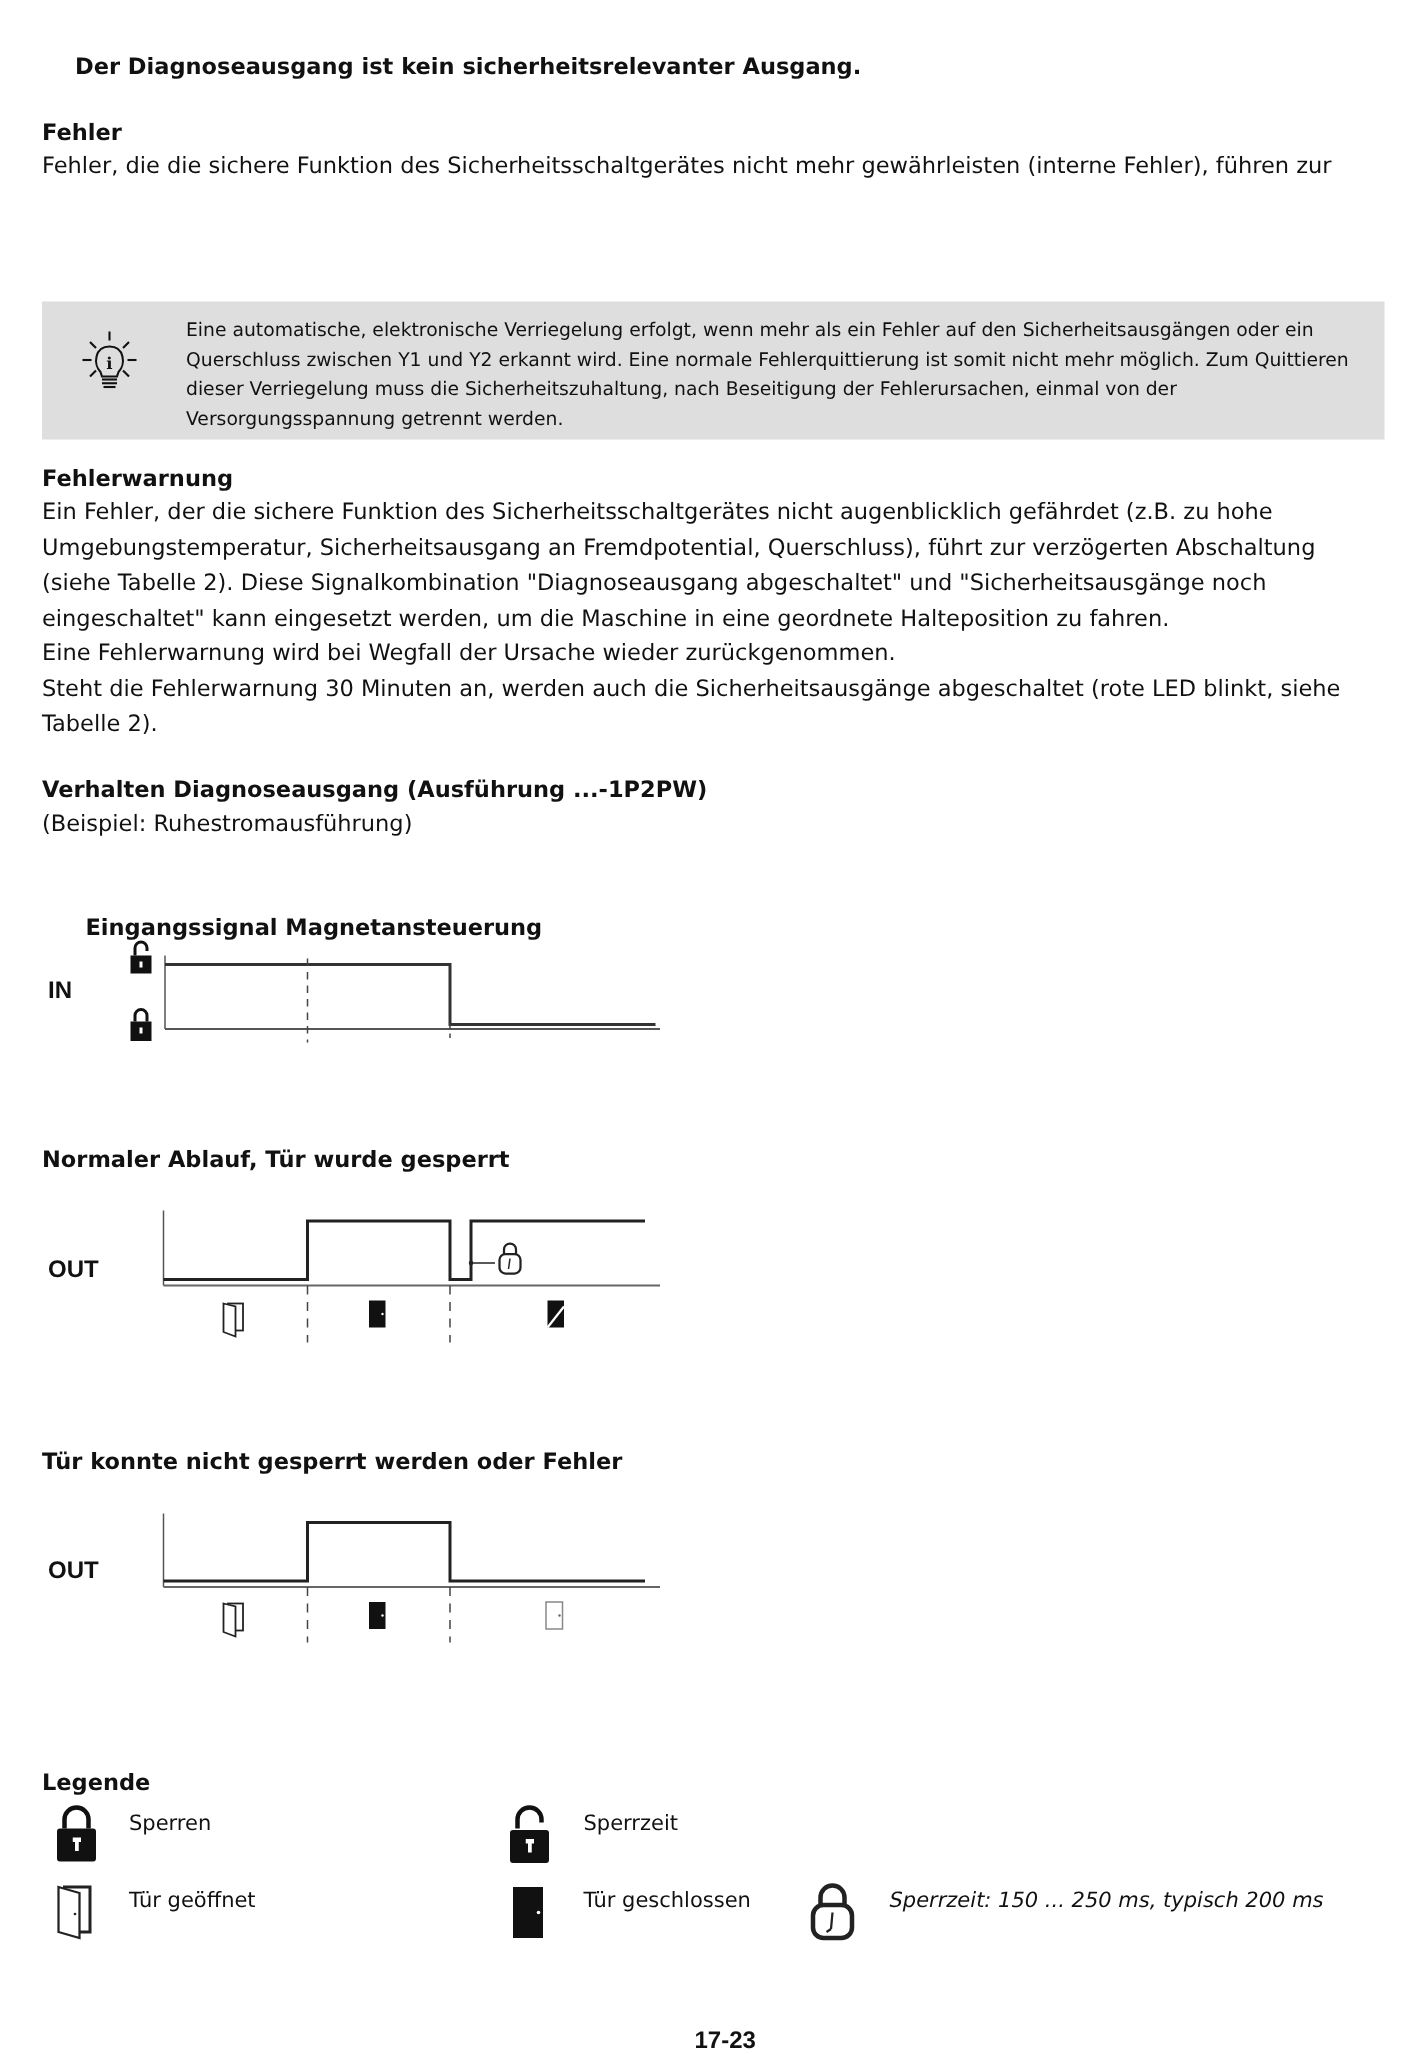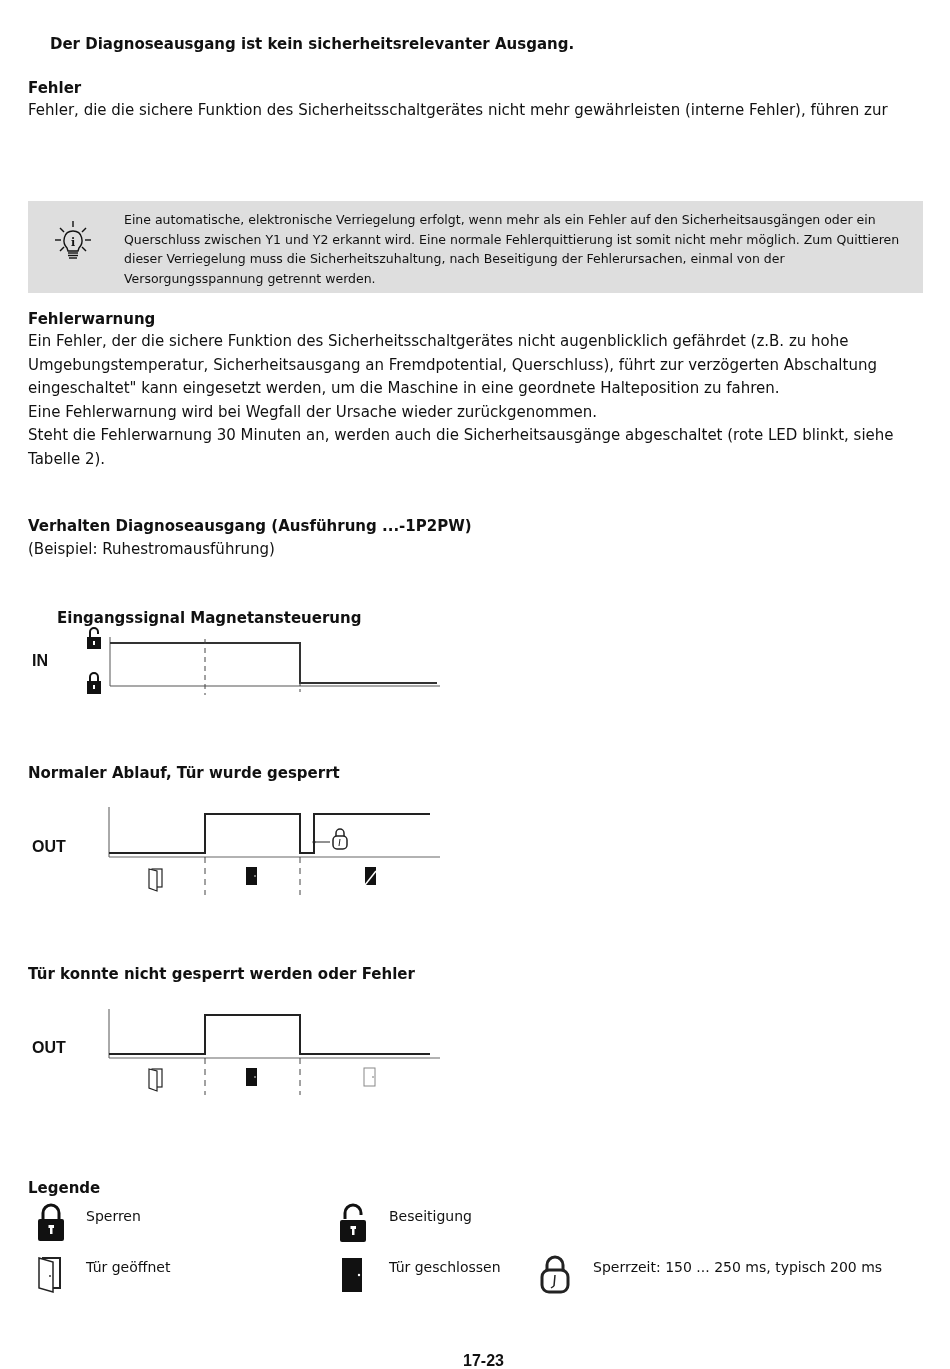--- a/index.html
+++ b/index.html
@@ -47,20 +47,21 @@
     <div>Querschluss zwischen Y1 und Y2 erkannt wird. Eine normale Fehlerquittierung ist somit nicht mehr möglich. Zum Quittieren</div>
     <div>dieser Verriegelung muss die Sicherheitszuhaltung, nach Beseitigung der Fehlerursachen, einmal von der</div>
     <div>Versorgungsspannung getrennt werden.</div>
   </div>
 </div>
 
 <div class="abs h" style="left:28px; top:310px;">Fehlerwarnung</div>
 <div class="abs p" style="left:28px; top:330px; width:910px;">
   <div>Ein Fehler, der die sichere Funktion des Sicherheitsschaltgerätes nicht augenblicklich gefährdet (z.B. zu hohe</div>
   <div>Umgebungstemperatur, Sicherheitsausgang an Fremdpotential, Querschluss), führt zur verzögerten Abschaltung</div>
+  <div>(siehe Tabelle 2). Diese Signalkombination "Diagnoseausgang abgeschaltet" und "Sicherheitsausgänge noch</div>
   <div>eingeschaltet" kann eingesetzt werden, um die Maschine in eine geordnete Halteposition zu fahren.</div>
   <div>Eine Fehlerwarnung wird bei Wegfall der Ursache wieder zurückgenommen.</div>
   <div>Steht die Fehlerwarnung 30 Minuten an, werden auch die Sicherheitsausgänge abgeschaltet (rote LED blinkt, siehe</div>
   <div>Tabelle 2).</div>
 </div>
 
 <div class="abs h" style="left:28px; top:517px;">Verhalten Diagnoseausgang (Ausführung ...-1P2PW)</div>
 <div class="abs p" style="left:28px; top:538px;">(Beispiel: Ruhestromausführung)</div>
 
 <div class="abs h" style="left:28px; top:609px;margin-left:29px;">Eingangssignal Magnetansteuerung</div>
@@ -150,36 +151,36 @@
   <rect x="12.5" y="22" width="5.5" height="3" fill="#fff"></rect>
 </svg>
 <div class="abs legend-label" style="left:86px; top:1208px;">Sperren</div>
 
 <svg class="abs" style="left:338px; top:1203px;" width="30" height="40">
   <path d="M7 16 L7 10 A8 8 0 0 1 23 10 L23 12" stroke="#111" stroke-width="3" fill="none"></path>
   <rect x="2" y="17" width="26" height="22" rx="2" fill="#111"></rect>
   <rect x="14" y="24" width="2.5" height="8" fill="#fff"></rect>
   <rect x="12.5" y="23" width="5.5" height="3" fill="#fff"></rect>
 </svg>
-<div class="abs legend-label" style="left:389px; top:1208px;">Beseitigung</div>
+<div class="abs legend-label" style="left:389px; top:1208px;">Sperrzeit</div>
 
 <svg class="abs" style="left:38px; top:1256px;" width="28" height="38">
   <rect x="5" y="2" width="17" height="30" fill="none" stroke="#222" stroke-width="2"></rect>
   <path d="M1 2 L15 6 L15 36 L1 32 Z" fill="#fff" stroke="#222" stroke-width="1.5"></path>
   <circle cx="12" cy="20" r="0.9" fill="#222"></circle>
 </svg>
 <div class="abs legend-label" style="left:86px; top:1259px;">Tür geöffnet</div>
 
 <svg class="abs" style="left:340px; top:1256px;" width="26" height="38">
   <rect x="2" y="2" width="20" height="34" fill="#111"></rect>
   <circle cx="19" cy="19" r="1.2" fill="#fff"></circle>
 </svg>
 <div class="abs legend-label" style="left:389px; top:1259px;">Tür geschlossen</div>
 
 <svg class="abs" style="left:539px; top:1256px;" width="32" height="40">
   <path d="M8 15 L8 9 A8 8 0 0 1 24 9 L24 15" stroke="#222" stroke-width="3" fill="none"></path>
   <rect x="3" y="14" width="26" height="22" rx="7" fill="#fff" stroke="#222" stroke-width="3"></rect>
   <line x1="16" y1="19" x2="15" y2="30" stroke="#222" stroke-width="1.5"></line>
   <line x1="15" y1="30" x2="12" y2="32" stroke="#222" stroke-width="1.5"></line>
 </svg>
-<div class="abs legend-label" style="left:593px; top:1259px;">Sperrzeit: 150 ... 250 ms, typisch 200 ms</div>
+<div class="abs legend-label" style="left:593px; top:1259px;font-style:italic;">Sperrzeit: 150 ... 250 ms, typisch 200 ms</div>
 
 <div class="abs footer" style="left:463px; top:1352px;">17-23</div>
 
 </body></html>

